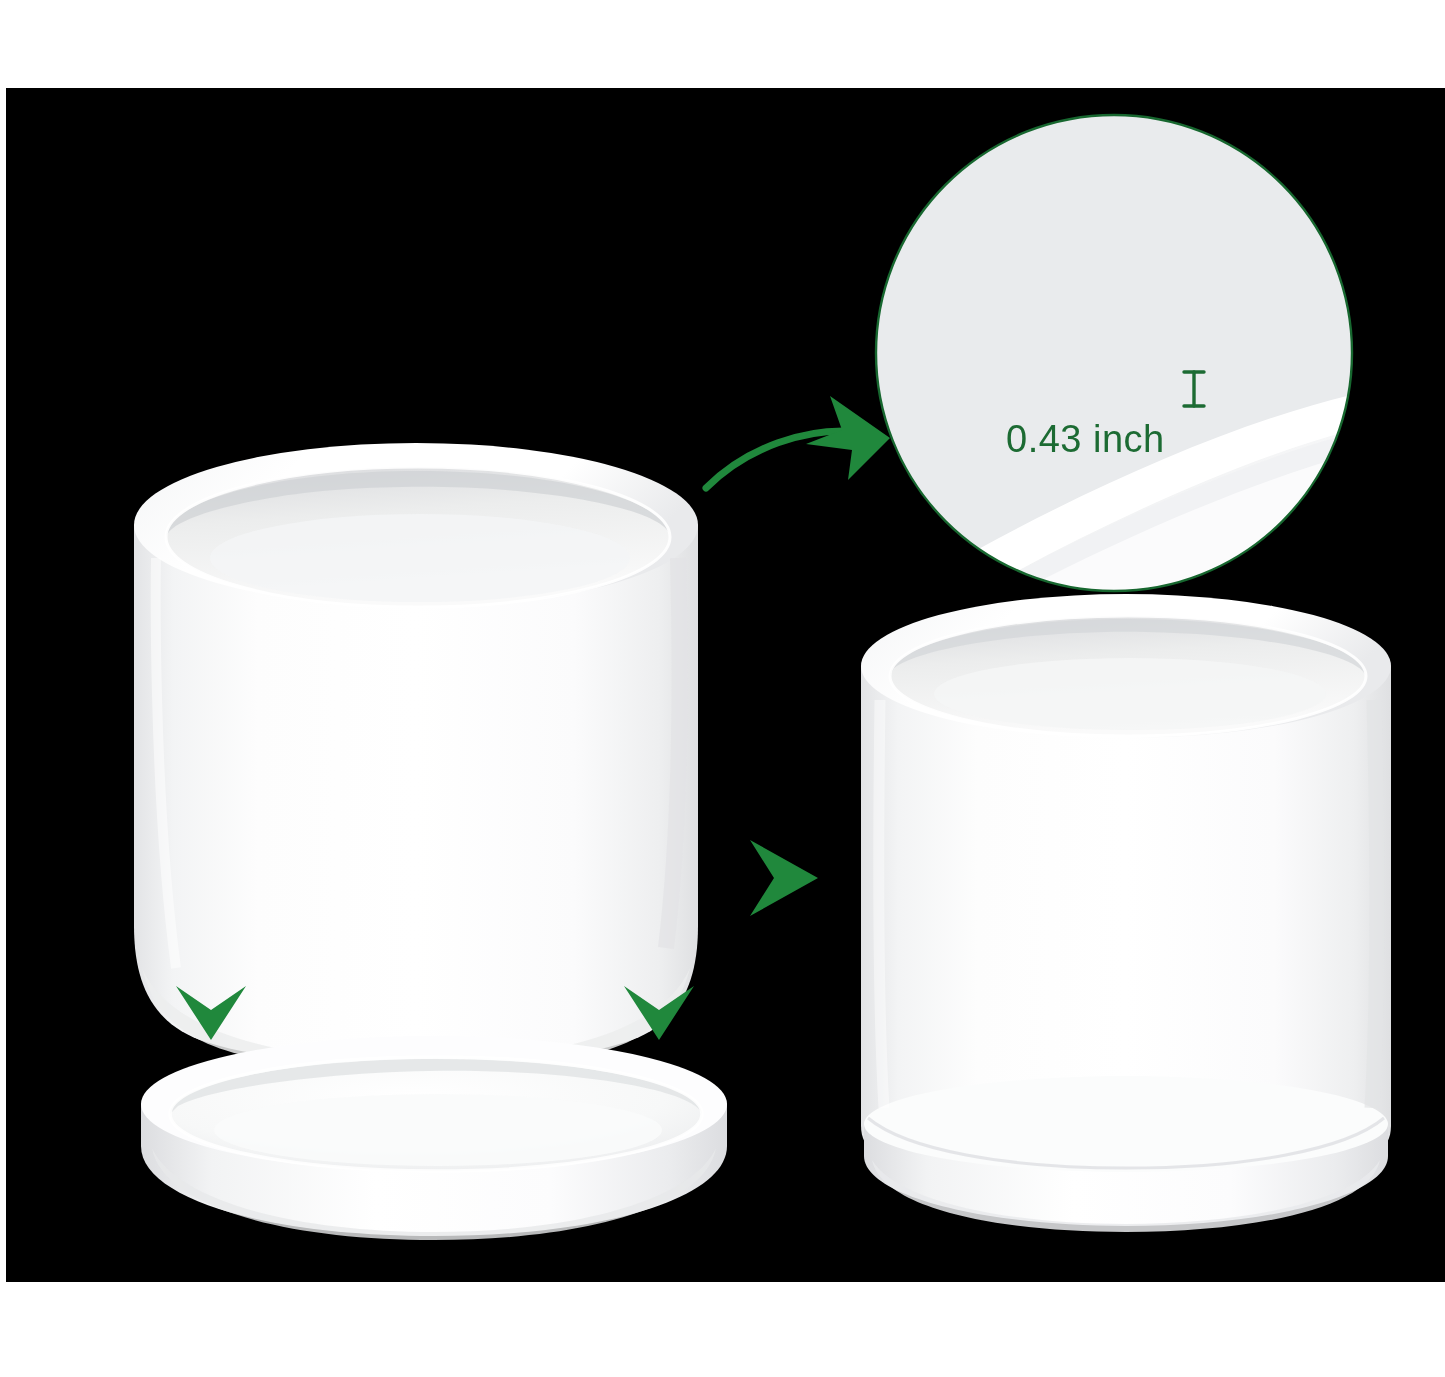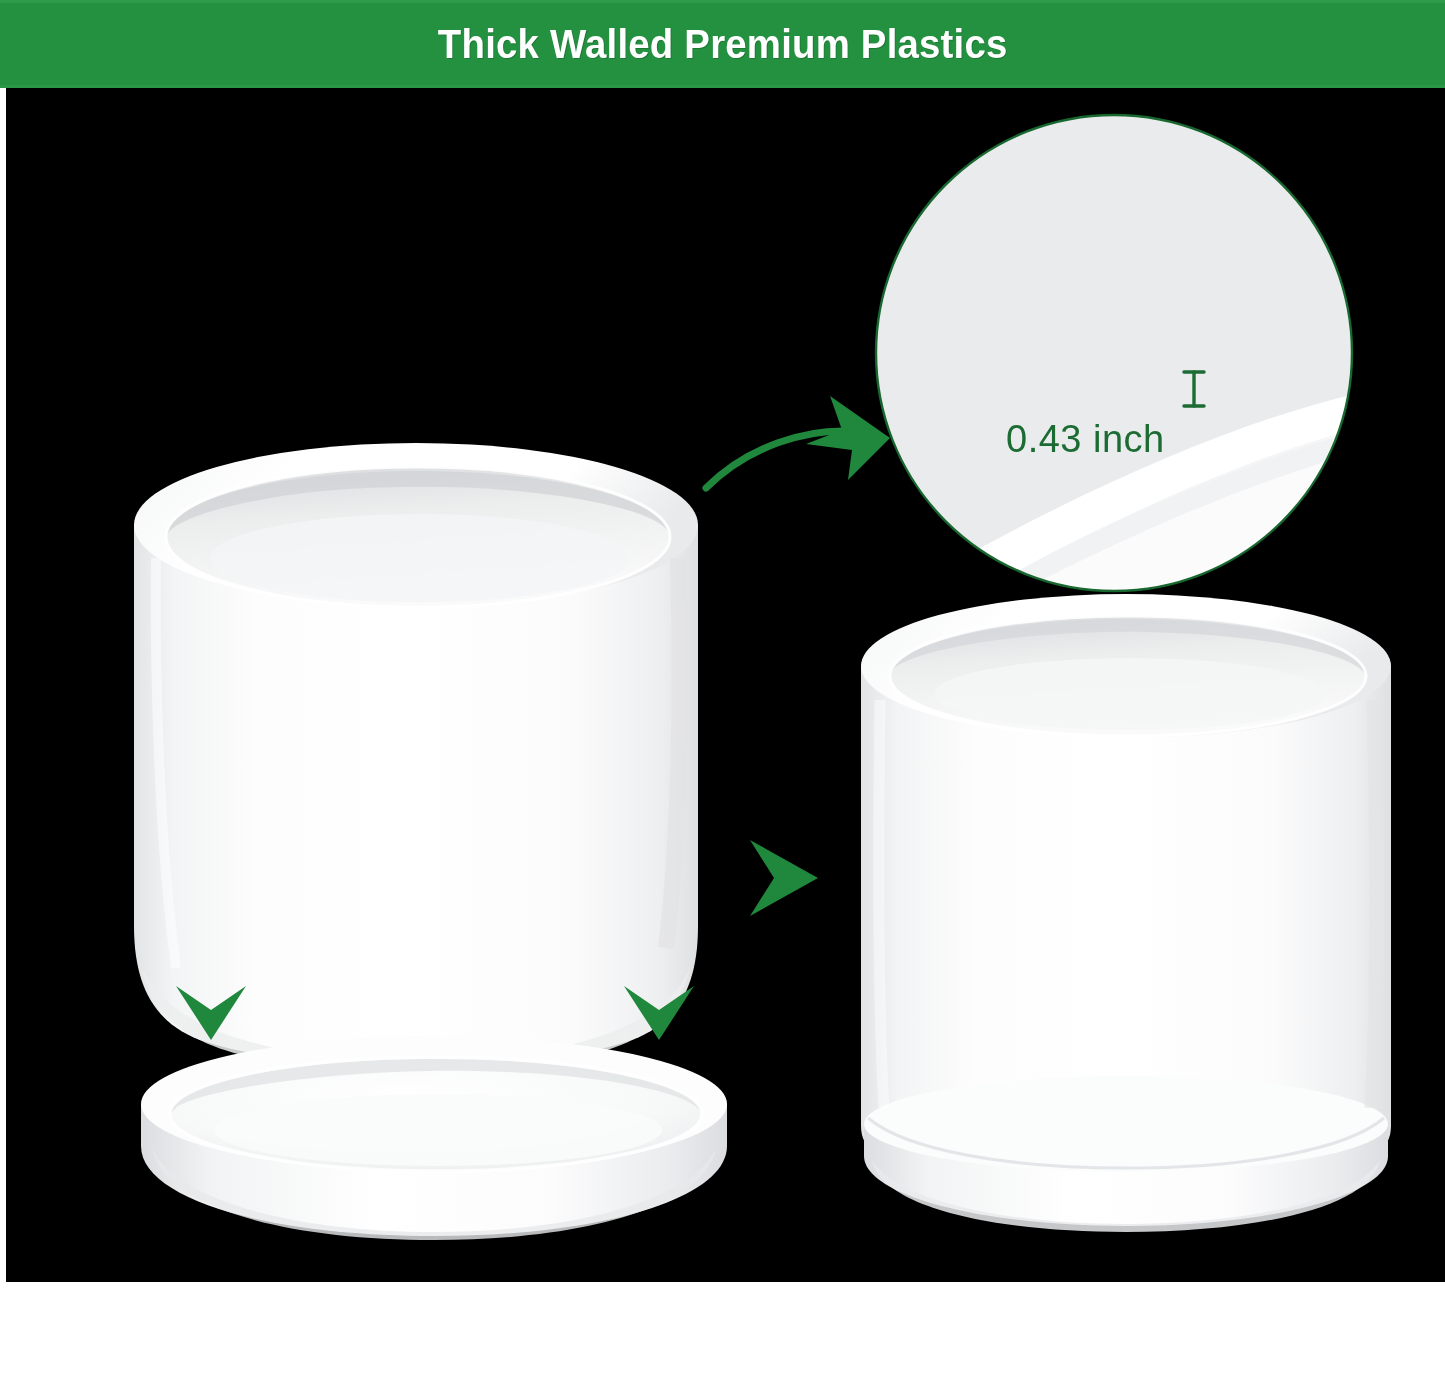--- a/index.html
+++ b/index.html
@@ -84,23 +84,20 @@
     color: #1c6b33;
     letter-spacing: 0.5px;
     white-space: nowrap;
   }
 </style>
 </head>
 <body>
 
 <div id="page">
 
-  <div class="banner top">
-    <div class="banner-text">Thick Walled Premium Plastics</div>
-  </div>
 
   <div class="stage">
 
     <svg class="art" width="1445" height="1194" viewBox="0 0 1445 1194">
       <defs>
 
         <linearGradient id="bodyGrad" x1="0" y1="0" x2="1" y2="0">
           <stop offset="0" stop-color="#e3e4e6"></stop>
           <stop offset="0.07" stop-color="#f3f4f5"></stop>
           <stop offset="0.22" stop-color="#fdfdfd"></stop>

